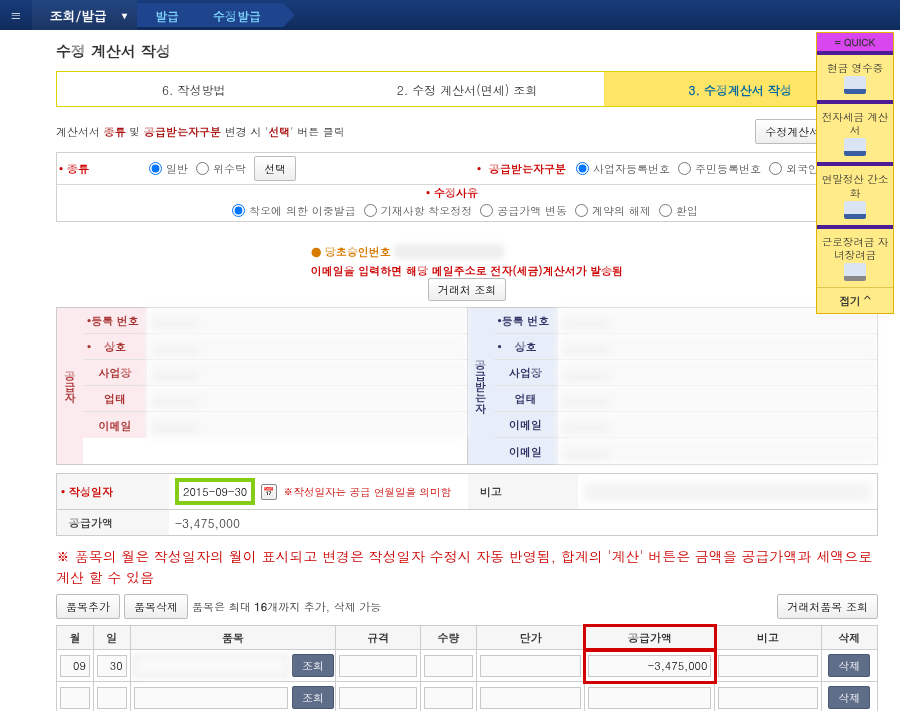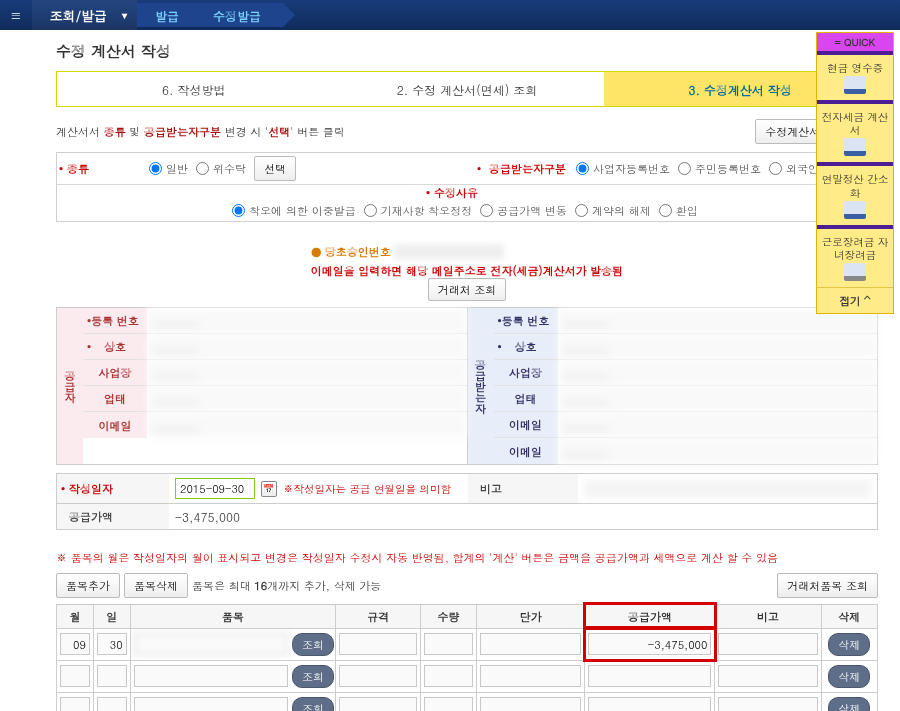--- a/index.html
+++ b/index.html
@@ -49,37 +49,37 @@
   .party.seller .p-lab{ background:#fbeaee; color:#a33;}
   .party.buyer  .p-lab{ background:#e8eef9; color:#336;}
   .p-lab.req::before{content:"• "; position:absolute; left:4px;}
   .p-val{ flex:1; filter: blur(4px); background: linear-gradient(#f9f9f9,#f9f9f9); padding:4px 6px;}
   .date-row{ display:flex; border:1px solid #ccc; margin-top:8px;}
   .date-row .cell-l{ width:112px; background:#f6f6f6; display:flex;align-items:center; padding-left:12px; font-size:11px; font-weight:bold; color:#c00; position:relative;}
   .date-row .cell-l::before{content:"•"; position:absolute; left:4px;}
   .date-row .cell-l.plain{ color:#444;}
   .date-row .cell-l.plain::before{content:"";}
   .date-row .cell-b{ flex:1; display:flex; align-items:center; gap:6px; padding:4px 6px;}
-  .date-row input[type=text]{ border:1px solid #84cc16; padding:2px 4px; font-size:11px;}
+  .date-row input[type=text]{ border:4px solid #84cc16; padding:2px 4px; font-size:11px;}
   .note-red{ color:#c00; font-size:10.5px;}
-  .note-blue{ color:#c00; font-size:11px; margin-top:20px; line-height:1.5;}
+  .note-blue{ color:#c00; font-size:14px; margin-top:10px; line-height:1.5;}
   .item-tools{ display:flex; align-items:center; justify-content:space-between; margin-top:6px;}
   .item-tools .left{ display:flex; gap:4px; align-items:center;}
   .item-note{font-size:11px;color:#333;}
   .item-note b{font-weight:bold;}
   .grid{ width:100%; border-collapse: collapse; margin-top:6px; table-layout:fixed;}
   .grid th, .grid td{ border:1px solid #cdcdcd; padding:4px 3px; font-size:11px; text-align:center; vertical-align:middle; }
   .grid th{ background:#f6f6f6; font-weight:bold;}
   .grid input[type=text]{ width:100%; border:1px solid #c8c8c8; padding:2px 3px; font-size:11px; height:22px; background:#fafafa;}
   .grid .tight input{ text-align:right;}
   .grid .right input{text-align:right;}
   .col-m{width:34px;} .col-d{width:34px;} .col-item{width:190px;} .col-spec{width:78px;} .col-qty{width:52px;}
   .col-price{width:100px;} .col-supply{width:120px;} .col-note{width:98px;} .col-del{width:52px;}
   .highlight-supply{ outline:3px solid #d20000; outline-offset:-1px;}
-  .btn-dk{ background:#5f6e88; color:#fff; border:1px solid #4a5870; padding:3px 9px; font-size:11px; border-radius:10px; cursor:pointer;}
+  .btn-dk{ background:#5f6e88; color:#fff; border:1px solid #4a5870; padding:3px 9px; font-size:11px; border-radius:2px; cursor:pointer;}
   
   .quick{ position:absolute; top:32px; right:6px; width:78px; border:1px solid #e0b400; }
   .quick-hd{ background:#d946ef; text-align:center; font-size:10px; padding:2px 0; font-weight:bold;}
   .quick-item{ background:#ffeb88; text-align:center; font-size:10.5px; padding:6px 2px; border-top:4px solid #4c1d95; line-height:1.25;}
   .quick-item .ic{ display:block; margin:2px auto 0; width:22px; height:18px; background:#dbe4f2; border-bottom:5px solid #3a5fa4; border-radius:2px;}
   .quick-foot{ background:#ffeb88; text-align:center; font-size:10.5px; padding:5px 0; border-top:1px solid #e0c74a; font-weight:bold;}
   .hdr-row{display:flex; justify-content:space-between; align-items:center; margin-top:10px;flex-direction:column;}
   .blur-val{ filter:blur(4px);}
 </style>
 </head>

